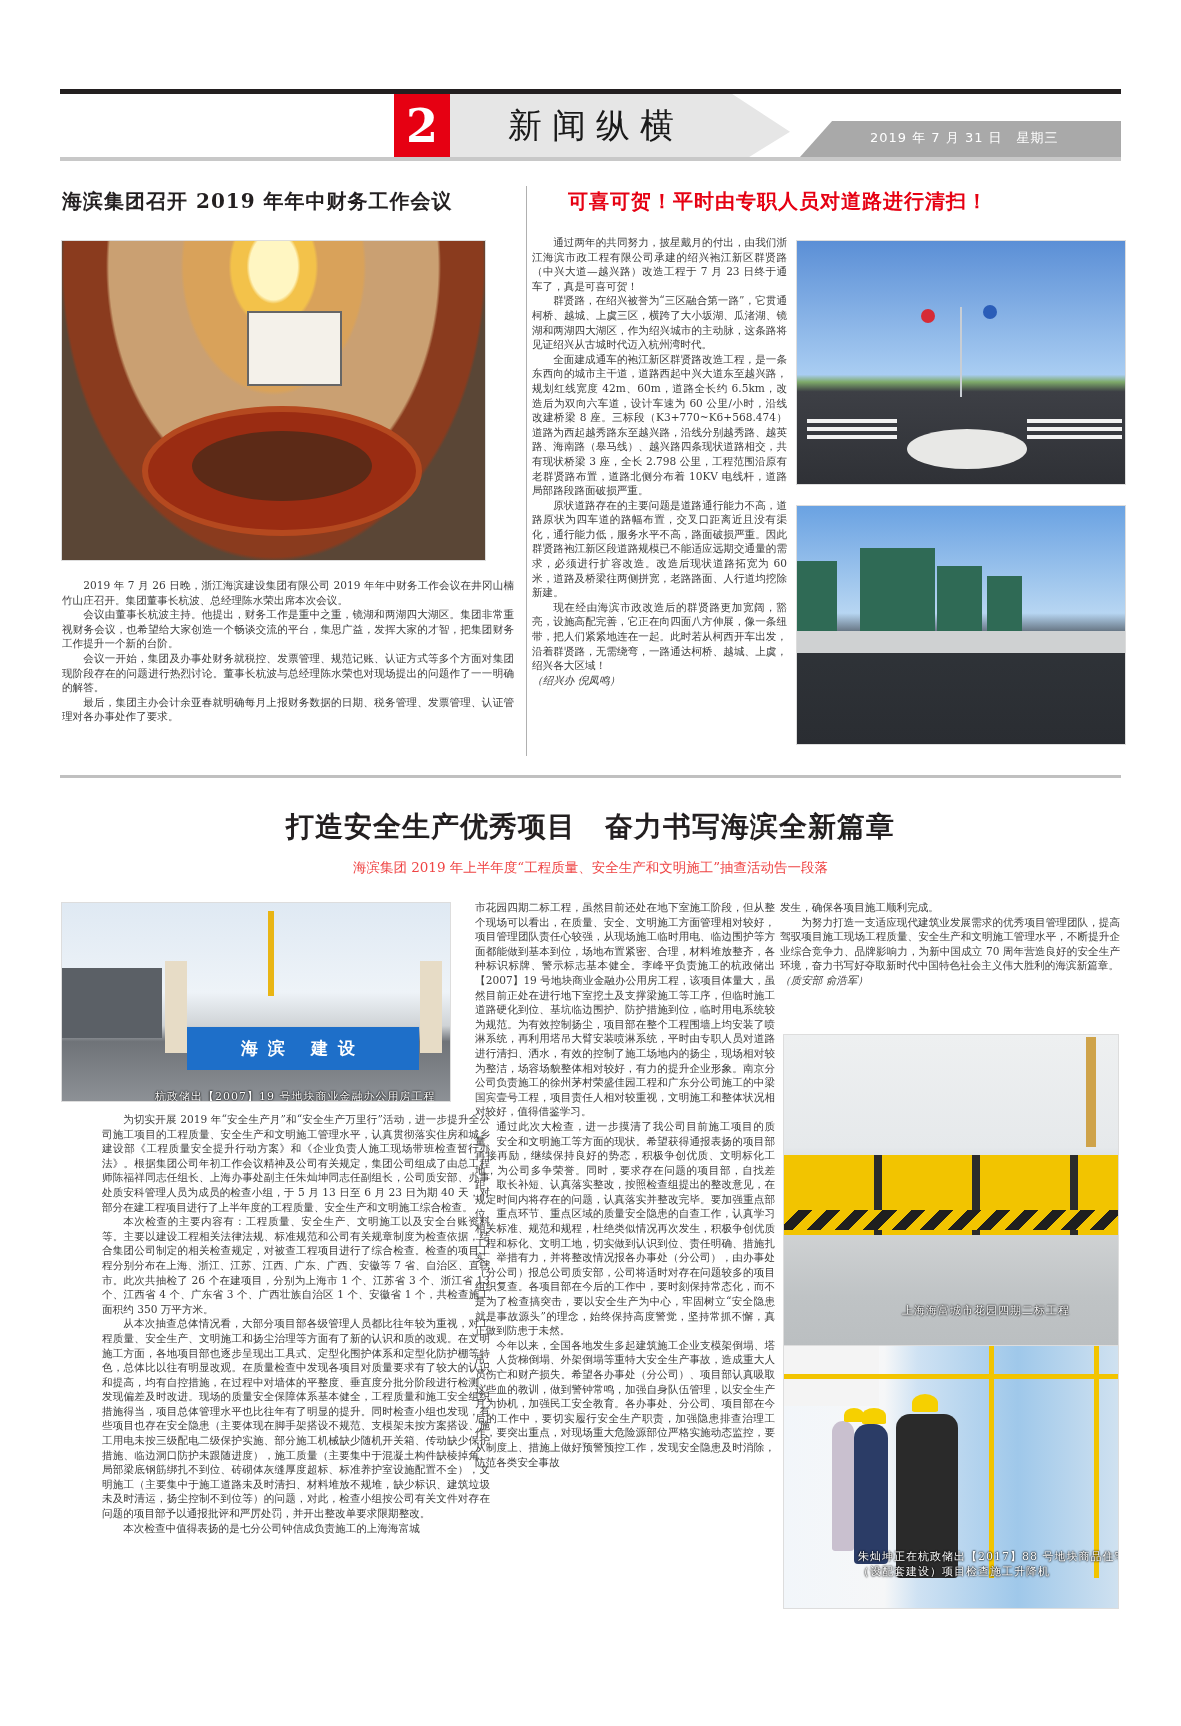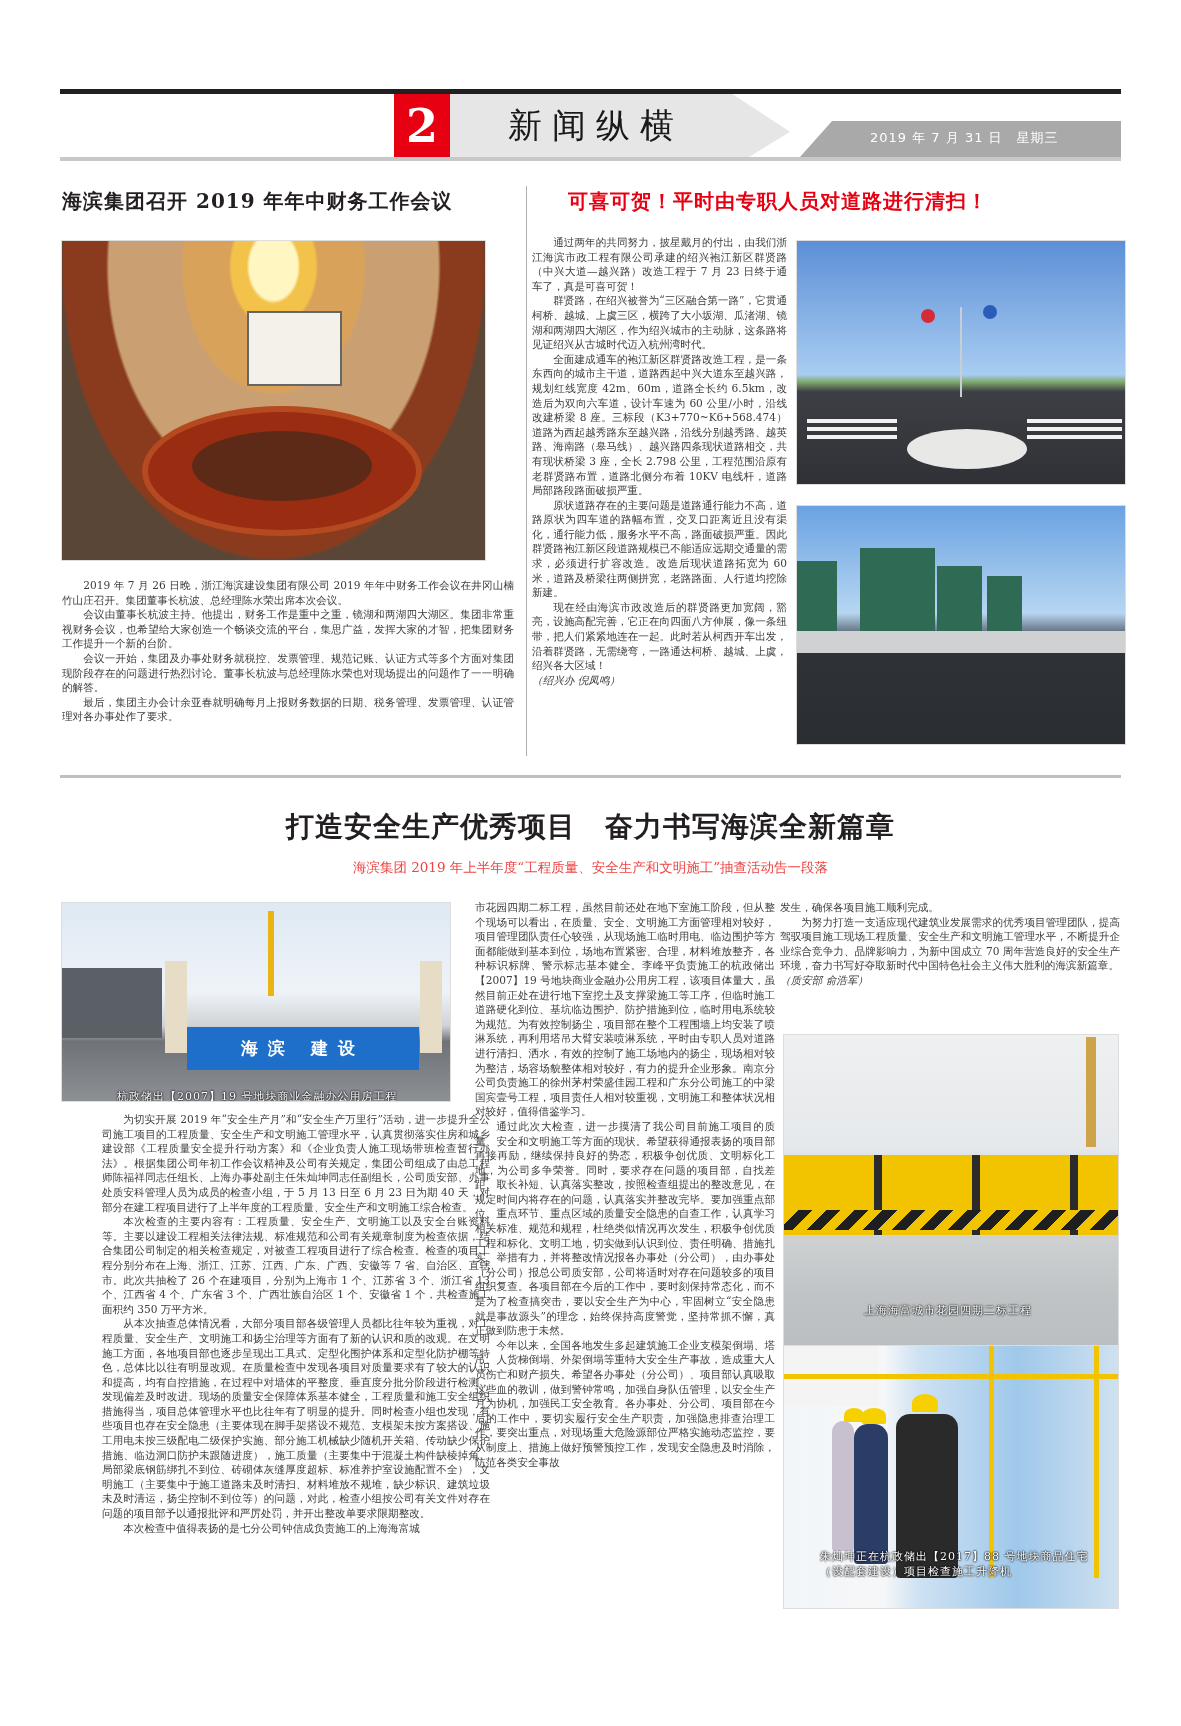--- a/index.html
+++ b/index.html
@@ -42,21 +42,21 @@
   
   .sec-rule { left: 60px; top: 775px; width: 1061px; height: 3px; background: #c0c0c0; }
   .main-hl { left: 0; top: 808px; width: 1181px; text-align: center; font-size: 28px; font-weight: bold; color: #231f20; letter-spacing: 1px; }
   .sub-hl { left: 0; top: 859px; width: 1181px; text-align: center; font-size: 13.5px; color: #ef4444; }
   .ph-gate { left: 61px; top: 902px; width: 390px; height: 200px;
      background: linear-gradient(#dfe9f3 0%, #eef3f8 45%, #cfd3d6 62%, #6f7378 70%, #8d9196 100%); }
   .ph-gate .banner { left: 125px; top: 88px; width: 232px; height: 43px; background: #1e6fc9; color: #ffffff; font-weight: bold;
      font-family: "DejaVu Sans", sans-serif; font-size: 17px; letter-spacing: 10px; text-align: center; line-height: 43px; margin-top: 36px; }
   .ph-gate .pillar { width: 22px; height: 92px; background: #e7dcc6; top: 58px; }
   .ph-gate .crane { width: 6px; height: 85px; top: 8px; background: #e9b514; }
-  .caption-overlay { color: #fff; font-size: 11px; text-shadow: 0 0 2px #000, 0 0 2px #000; letter-spacing: 1px; }
+  .caption-overlay { color: #fff; font-size: 11px; text-shadow: 0 0 2px #000, 0 0 2px #000; letter-spacing: 1px; margin-left: 38px; }
   .ph-fence { left: 783px; top: 1034px; width: 336px; height: 376px;
      background: linear-gradient(#eef0f1 0%, #e6e9eb 30%, #cdd5da 38%, #d7d9da 45%, #bfc3c5 70%, #b5b9bb 100%); }
   .ph-fence .fence { left: 0; top: 120px; width: 336px; height: 80px; background: repeating-linear-gradient(90deg, #f2c400 0 90px, #2b2b2b 90px 98px); }
   .ph-fence .hazard { left: 0; top: 175px; width: 336px; height: 20px; background: repeating-linear-gradient(135deg, #f2c400 0 10px, #1f1f1f 10px 20px); }
   .ph-lift { left: 783px; top: 1345px; width: 336px; height: 264px;
      background: linear-gradient(90deg, #f2f6fa 0%, #f6f7f8 30%, #cfe2f3 40%, #9fc8ea 70%, #cfe1f0 100%); }
   .ph-lift .bar { background: #f2c400; }
   .ph-lift .person { background: #2a2a2a; border-radius: 14px 14px 4px 4px; }
   .ph-lift .helmet { background: #f6d000; border-radius: 50% 50% 10% 10%; }
 </style>

